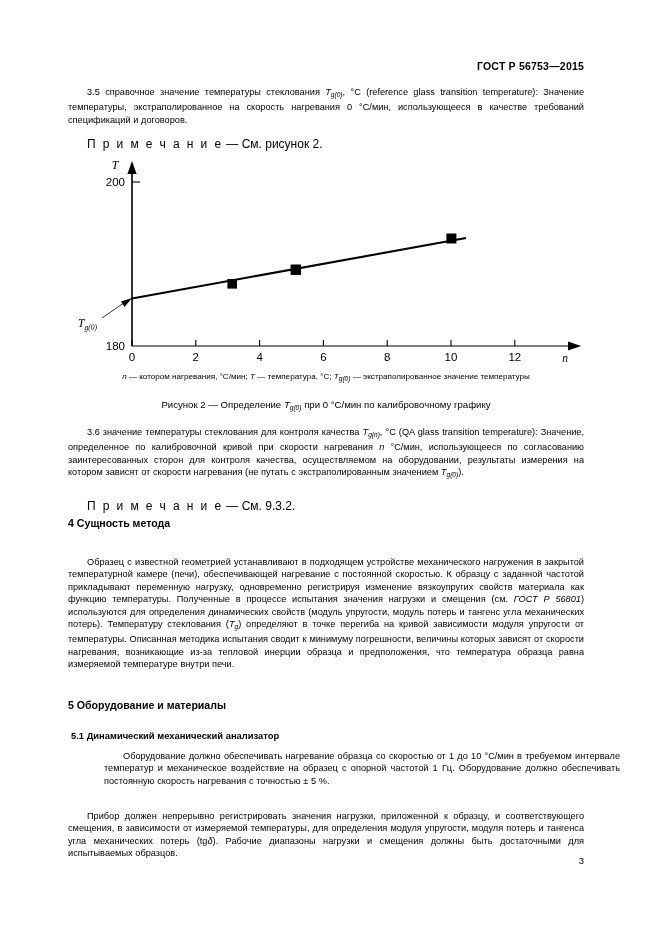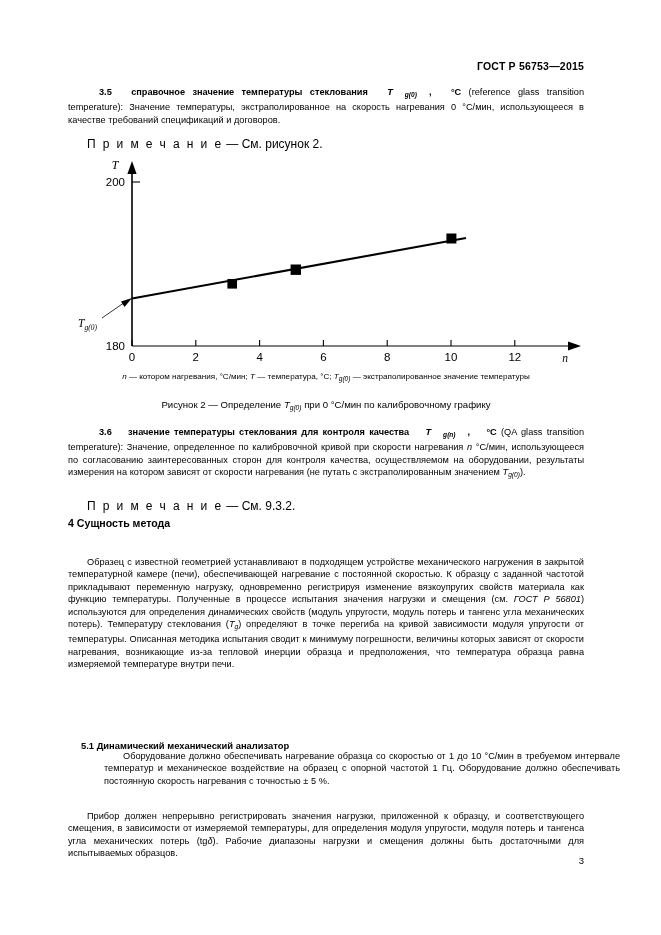--- a/index.html
+++ b/index.html
@@ -33,21 +33,21 @@
   .para {
     font-size: 9.2px;
     line-height: 12.4px;
     text-align: justify;
     margin: 0;
     word-spacing: 0.1px;
   }
   .para.indent {
     text-indent: 19px;
   }
-  .bold { font-weight: bold; margin-left: 12px; }
+  .bold { font-weight: normal; }
   .ital { font-style: italic; }
   .sub {
     font-size: 6.6px;
     vertical-align: -0.28em;
   }
   .note {
     font-size: 12px;
     line-height: 12px;
     margin: 0;
     padding-left: 19px;
@@ -57,21 +57,21 @@
   }
   h2.sec {
     font-size: 10.6px;
     font-weight: bold;
     margin: 0;
     line-height: 14px;
   }
   h3.subsec {
     font-size: 9.4px;
     font-weight: bold;
-    margin: 13px;
+    margin: 3px;
     line-height: 13px;
   }
 
   
   .blk { position: absolute; left: 68px; width: 516px; }
 
   #p35      { top: 86px; }
   #note1    { top: 138px; }
   #figure   { top: 155px; left: 68px; width: 520px; height: 215px; }
   #figkey   { top: 371px; }
@@ -195,20 +195,23 @@
   </div>
 
   <div class="blk" id="sec4">
     <h2 class="sec">4 Сущность метода</h2>
   </div>
 
   <div class="blk" id="p4body">
     <p class="para indent"><span>Образец с известной геометрией устанавливают в подходящем устройстве механического нагружения в закрытой температурной камере (печи), обеспечивающей нагревание с постоянной скоростью. К образцу с заданной частотой прикладывают переменную нагрузку, одновременно регистрируя изменение вязкоупругих свойств материала как функцию температуры. Полученные в процессе испытания значения нагрузки и смещения (см. </span><span class="ital">ГОСТ Р 56801</span><span>) используются для определения динамических свойств (модуль упругости, модуль потерь и тангенс угла механических потерь). Температуру стеклования (</span><span class="ital">T</span><span class="ital sub">g</span><span>) определяют в точке перегиба на кривой зависимости модуля упругости от температуры. Описанная методика испытания сводит к минимуму погрешности, величины которых зависят от скорости нагревания, возникающие из-за тепловой инерции образца и предположения, что температура образца равна измеряемой температуре внутри печи.</span></p>
   </div>
 
+  <div class="blk" id="sec5">
+    <h2 class="sec">5 Оборудование и материалы</h2>
+  </div>
 
   <div class="blk" id="sub51">
     <h3 class="subsec">5.1 Динамический механический анализатор</h3>
   </div>
 
   <div class="blk" id="p51body">
     <p class="para indent">Оборудование должно обеспечивать нагревание образца со скоростью от 1 до 10 °С/мин в требуемом интервале температур и механическое воздействие на образец с опорной частотой 1 Гц. Оборудование должно обеспечивать постоянную скорость нагревания с точностью ± 5 %.</p>
   </div>
 
   <div class="blk" id="p51body2">

